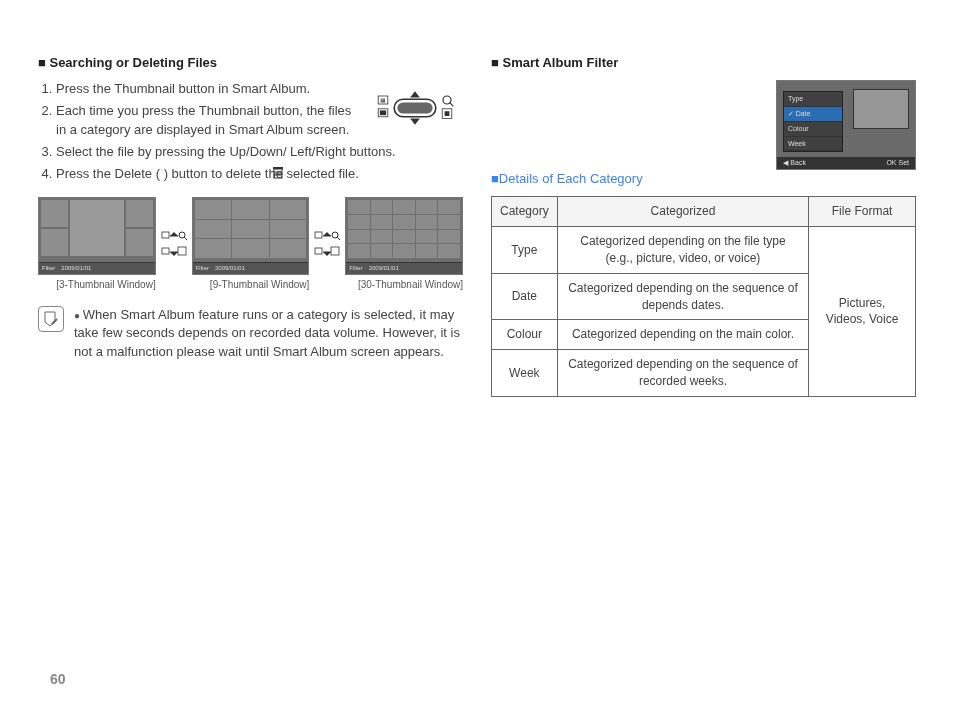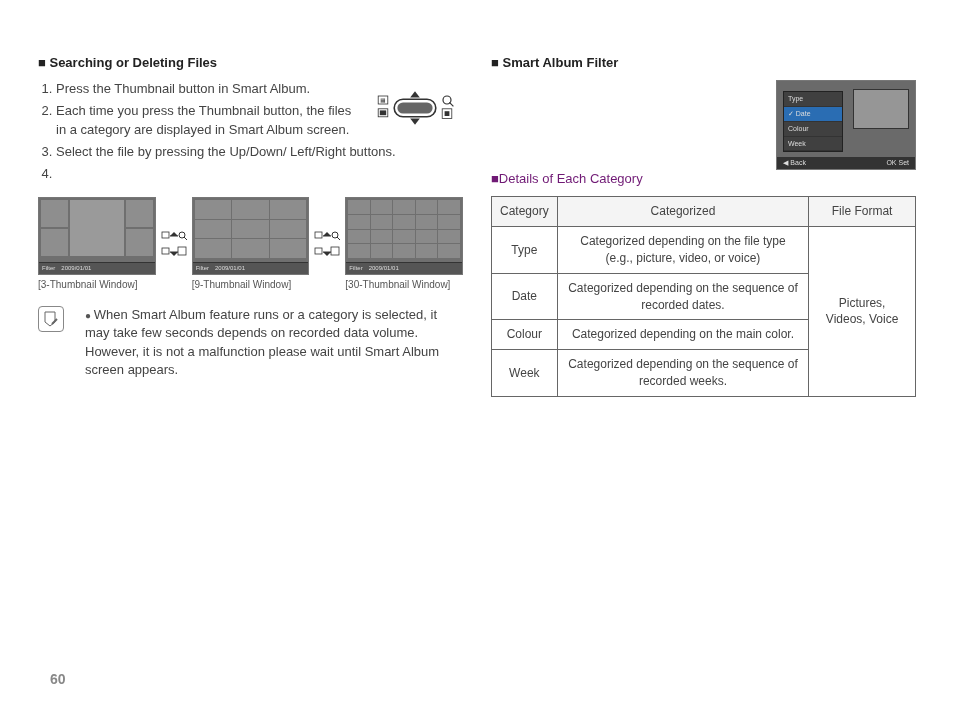--- a/index.html
+++ b/index.html
@@ -12,41 +12,41 @@
   .sect{font-weight:bold;color:#222;margin-bottom:8px}
   .sect::before{content:"■ ";}
   ol{padding-left:18px;margin-bottom:8px}
   ol li{margin-bottom:4px;color:#444}
   .dpad{float:right;width:96px;text-align:center;margin-left:10px}
   .dpad svg{width:96px;height:56px}
   .thumbs{display:flex;align-items:center;gap:4px;margin:14px 0 6px 0;clear:both}
   .tframe{width:130px}
   .tbox{height:78px;border:1px solid #777;background:#6f6f6f;position:relative;overflow:hidden}
   .tbox .bar{position:absolute;left:0;right:0;bottom:0;height:12px;background:#555;border-top:1px solid #333;font-size:6px;color:#ddd;padding:1px 3px;display:flex;gap:6px}
-  .tcap{font-size:10px;text-align:left;color:#555;margin-top:3px}
+  .tcap{font-size:10px;text-align:right;color:#555;margin-top:3px}
   .arrpair svg{width:28px;height:34px;display:block}
   .grid3{display:flex;height:60px;gap:2px;padding:2px}
   .grid3 .big{flex:2;background:#9a9a9a}
   .grid3 .side{flex:1;display:flex;flex-direction:column;gap:2px}
   .grid3 .side div{flex:1;background:#8e8e8e}
   .grid9{display:grid;grid-template-columns:repeat(3,1fr);gap:1px;height:62px;padding:2px}
   .grid9 div{background:#8d8d8d}
   .grid20{display:grid;grid-template-columns:repeat(5,1fr);grid-template-rows:repeat(4,1fr);gap:1px;height:62px;padding:2px}
   .grid20 div{background:#8a8a8a}
-  .note{display:flex;gap:21px;margin-top:14px}
+  .note{display:flex;gap:10px;margin-top:14px}
   .note .ico{width:26px;height:26px;border:1px solid #888;border-radius:4px;flex:none;display:flex;align-items:center;justify-content:center}
   .note .txt{flex:1;color:#444}
   .note .txt::before{content:"● ";font-size:10px;color:#555}
   .rimage{float:right;width:140px;height:90px;border:1px solid #777;background:#6a6a6a;margin-left:10px;position:relative;overflow:hidden;font-size:7px;color:#ddd}
   .rimage .menu{position:absolute;top:10px;left:6px;width:60px;background:#404040;border:1px solid #222}
   .rimage .menu div{padding:2px 4px;border-bottom:1px solid #333}
   .rimage .menu .sel{background:#2a6db3}
   .rimage .thm{position:absolute;top:8px;right:6px;width:56px;height:40px;background:#969696;border:1px solid #333}
   .rimage .ft{position:absolute;left:0;right:0;bottom:0;height:12px;background:#333;display:flex;justify-content:space-between;padding:1px 6px}
-  .subsect{font-size:13px;color:#701a75;margin:20px 0 8px 0;clear:both}
+  .subsect{font-size:13px;color:#3b82f6;margin:20px 0 8px 0;clear:both}
   .subsect::before{content:"■"}
   table{border-collapse:collapse;width:100%;font-size:12px}
   th,td{border:1px solid #666;padding:6px 8px;color:#444;text-align:center}
   th{background:#f4f4f4;font-weight:normal}
   td.c{text-align:center}
   .pageno{position:absolute;left:50px;bottom:30px;color:#888;font-weight:bold;font-size:14px}
 </style>
 </head>
 <body>
 
@@ -73,20 +73,21 @@
           <rect x="94" y="36" width="12" height="12" fill="none" stroke="#333"></rect>
             <rect x="97" y="39" width="6" height="6" fill="#333"></rect>
         </svg>
       </div>
 
       <ol>
         <li>Press the Thumbnail button in Smart Album.</li>
         <li>Each time you press the Thumbnail button, the files in a category are displayed in Smart Album screen.</li>
         <li>Select the file by pressing the Up/Down/ Left/Right buttons.</li>
         <li>
+          <span>Press the Delete (      ) button to delete the selected file.</span>
           <svg width="12" height="14" viewBox="0 0 12 14" style="vertical-align:-2px;margin-left:-90px">
               <rect x="2" y="3" width="8" height="9" fill="none" stroke="#333"></rect>
               <rect x="1" y="1" width="10" height="2" fill="#333"></rect>
               <line x1="4" y1="5" x2="4" y2="10" stroke="#333"></line>
               <line x1="6" y1="5" x2="6" y2="10" stroke="#333"></line>
               <line x1="8" y1="5" x2="8" y2="10" stroke="#333"></line>
             </svg>
         </li>
       </ol>
 
@@ -230,21 +231,21 @@
           </tr>
         </thead>
         <tbody>
           <tr>
             <td class="c">Type</td>
             <td>Categorized depending on the file type (e.g., picture, video, or voice)</td>
             <td class="c" rowspan="4">Pictures, Videos, Voice</td>
           </tr>
           <tr>
             <td class="c">Date</td>
-            <td>Categorized depending on the sequence of recorded dates.</td>
+            <td>Categorized depending on the sequence of depends dates.</td>
           </tr>
           <tr>
             <td class="c">Colour</td>
             <td>Categorized depending on the main color.</td>
           </tr>
           <tr>
             <td class="c">Week</td>
             <td>Categorized depending on the sequence of recorded weeks.</td>
           </tr>
         </tbody>

